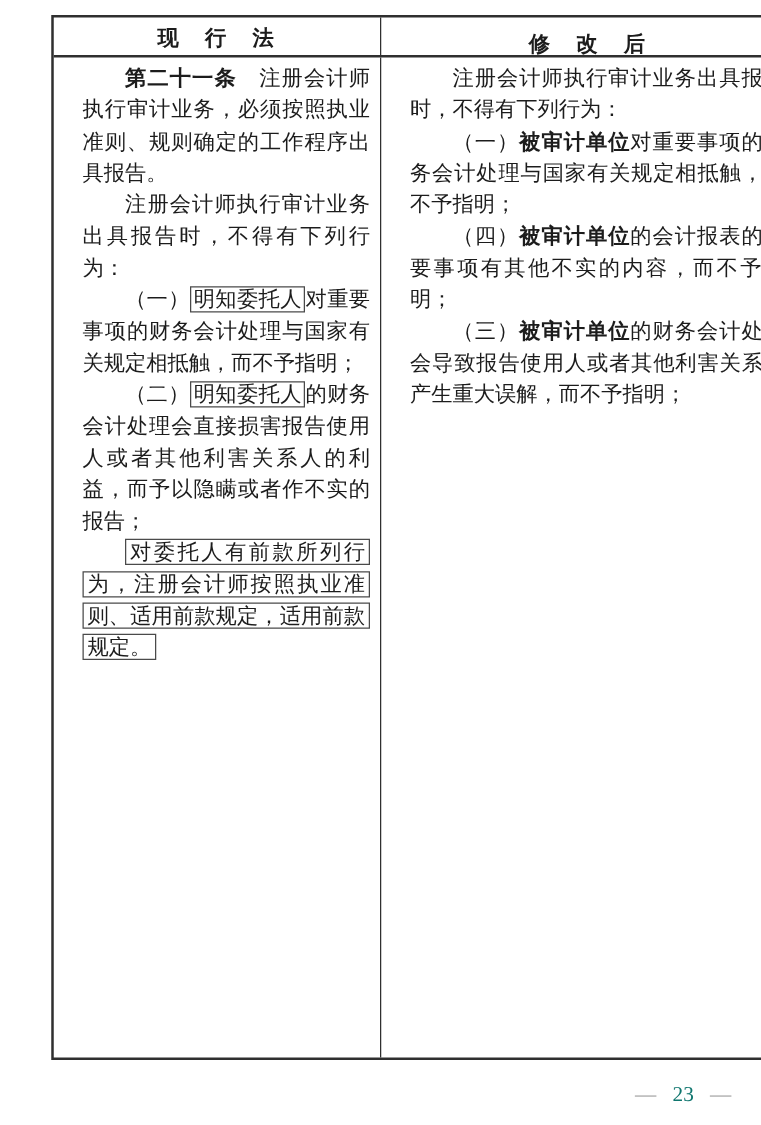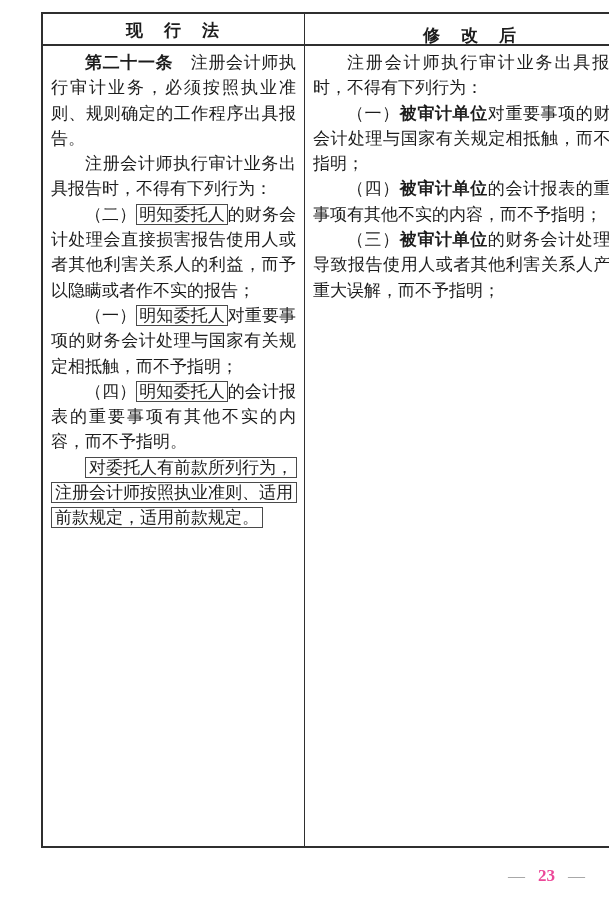--- a/index.html
+++ b/index.html
@@ -42,21 +42,21 @@
     padding-top:2px;
   }
   .th-left{flex:0 0 262px;border-right:1.5px solid var(--border-color);}
   .th-right{flex:1 1 auto;margin-top:11px;}
   .tbody{
     display:flex;
     flex:1 1 auto;
     min-height:0;
   }
   .td{
-    padding:4px 8px 0 8px;
+    padding:4px 8px 0 23px;
     font-size:17px;
     line-height:25.3px;
     overflow:hidden;
   }
   .td-left{flex:0 0 262px;border-right:1.5px solid var(--border-color);}
   .td-right{flex:1 1 auto;}
   .para{
     margin:0;
     text-indent:2em;
     text-align:justify;
@@ -79,37 +79,36 @@
   .footer{
     position:absolute;
     right:24px;top:864px;
     font-size:17px;
     display:inline-flex;
     align-items:center;
     gap:13px;
     line-height:1.4;
   }
   .footer .dash{color:var(--dash-color);}
-  .footer .num{color:#ec4899;font-weight:bold;}
+  .footer .num{color:#0f766e;}
 </style>
 </head>
 <body>
 
 <div class="law-table">
   <div class="thead">
     <div class="th th-left">现　行　法</div>
     <div class="th th-right">修　改　后</div>
   </div>
   <div class="tbody">
     <div class="td td-left">
         <p class="para"><span class="run run-bold">第二十一条</span><span class="run run-normal">　注册会计师执行审计业务，必须按照执业准则、规则确定的工作程序出具报告。</span></p>
         <p class="para"><span class="run run-normal">注册会计师执行审计业务出具报告时，不得有下列行为：</span></p>
+        <p class="para"><span class="run run-normal">（一）</span><span class="run run-boxed">明知委托人</span><span class="run run-normal">对重要事项的财务会计处理与国家有关规定相抵触，而不予指明；</span></p>
         <p class="para"><span class="run run-normal">（二）</span><span class="run run-boxed">明知委托人</span><span class="run run-normal">的财务会计处理会直接损害报告使用人或者其他利害关系人的利益，而予以隐瞒或者作不实的报告；</span></p>
-        <p class="para"><span class="run run-normal">（一）</span><span class="run run-boxed">明知委托人</span><span class="run run-normal">对重要事项的财务会计处理与国家有关规定相抵触，而不予指明；</span></p>
-        <p class="para"><span class="run run-normal">（四）</span><span class="run run-boxed">明知委托人</span><span class="run run-normal">的会计报表的重要事项有其他不实的内容，而不予指明。</span></p>
         <p class="para"><span class="run run-boxed-block">对委托人有前款所列行为，注册会计师按照执业准则、适用前款规定，适用前款规定。</span></p>
       </div>
     <div class="td td-right">
         <p class="para"><span class="run run-normal">注册会计师执行审计业务出具报告时，不得有下列行为：</span></p>
         <p class="para"><span class="run run-normal">（一）</span><span class="run run-bold">被审计单位</span><span class="run run-normal">对重要事项的财务会计处理与国家有关规定相抵触，而不予指明；</span></p>
         <p class="para"><span class="run run-normal">（四）</span><span class="run run-bold">被审计单位</span><span class="run run-normal">的会计报表的重要事项有其他不实的内容，而不予指明；</span></p>
         <p class="para"><span class="run run-normal">（三）</span><span class="run run-bold">被审计单位</span><span class="run run-normal">的财务会计处理会导致报告使用人或者其他利害关系人产生重大误解，而不予指明；</span></p>
       </div>
   </div>
 </div>

